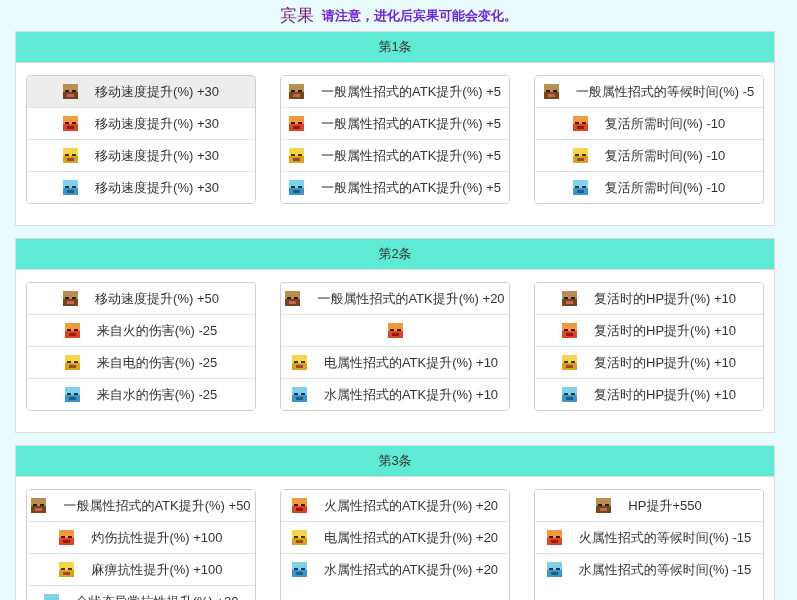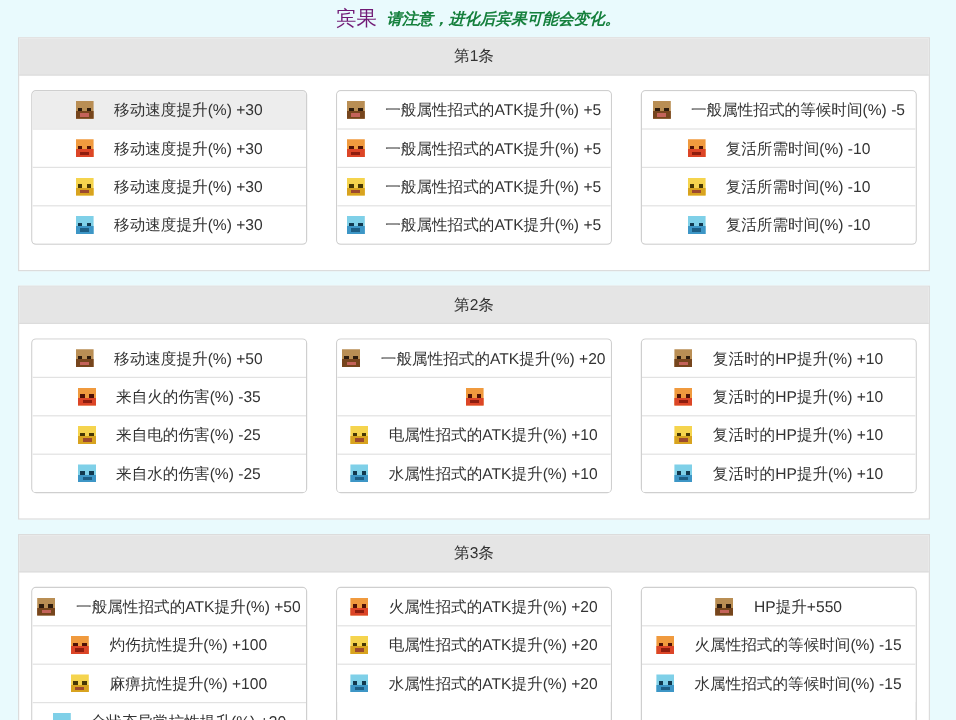--- a/index.html
+++ b/index.html
@@ -19,33 +19,32 @@
     display: flex;
     align-items: center;
     justify-content: center;
     gap: 8px;
   }
   .page-title .main {
     color: #701a75;
     font-size: 17px;
   }
   .page-title .note {
-    color: #15803d;
+    color: #6d28d9;
     font-size: 13px;
     font-weight: bold;
-    font-style: italic;
   }
   .section {
     margin: 0 22px 12px 15px;
     background: #ffffff;
     border: 1px solid #dcdcdc;
   }
   .section-header {
     height: 30px;
-    background: #e5e5e5;
+    background: #5eead4;
     border-bottom: 1px solid #dcdcdc;
     display: flex;
     align-items: center;
     justify-content: center;
     font-size: 13px;
     color: #333;
   }
   .section-body {
     padding: 12px 10px 21px 10px;
     display: flex;
@@ -285,21 +284,21 @@
   <div class="row">
     <span class="icon">
       <svg viewBox="0 0 16 16">
         <rect x="0" y="0" width="16" height="16" fill="#f09a3e"></rect>
         <rect x="0" y="9" width="16" height="7" fill="#dc4527"></rect>
         <rect x="2" y="6" width="4" height="3" fill="#4f1207"></rect>
         <rect x="10" y="6" width="4" height="3" fill="#4f1207"></rect>
         <rect x="4" y="11" width="8" height="3" fill="#8e1d0e"></rect>
       </svg>
     </span>
-    <span>来自火的伤害(%) -35</span>
+    <span>来自火的伤害(%) -25</span>
   </div>
 
   <div class="row">
     <span class="icon">
       <svg viewBox="0 0 16 16">
         <rect x="0" y="0" width="16" height="16" fill="#f5d44e"></rect>
         <rect x="0" y="9" width="16" height="7" fill="#d8a31f"></rect>
         <rect x="2" y="6" width="4" height="3" fill="#473805"></rect>
         <rect x="10" y="6" width="4" height="3" fill="#473805"></rect>
         <rect x="4" y="11" width="8" height="3" fill="#9c4a2e"></rect>

